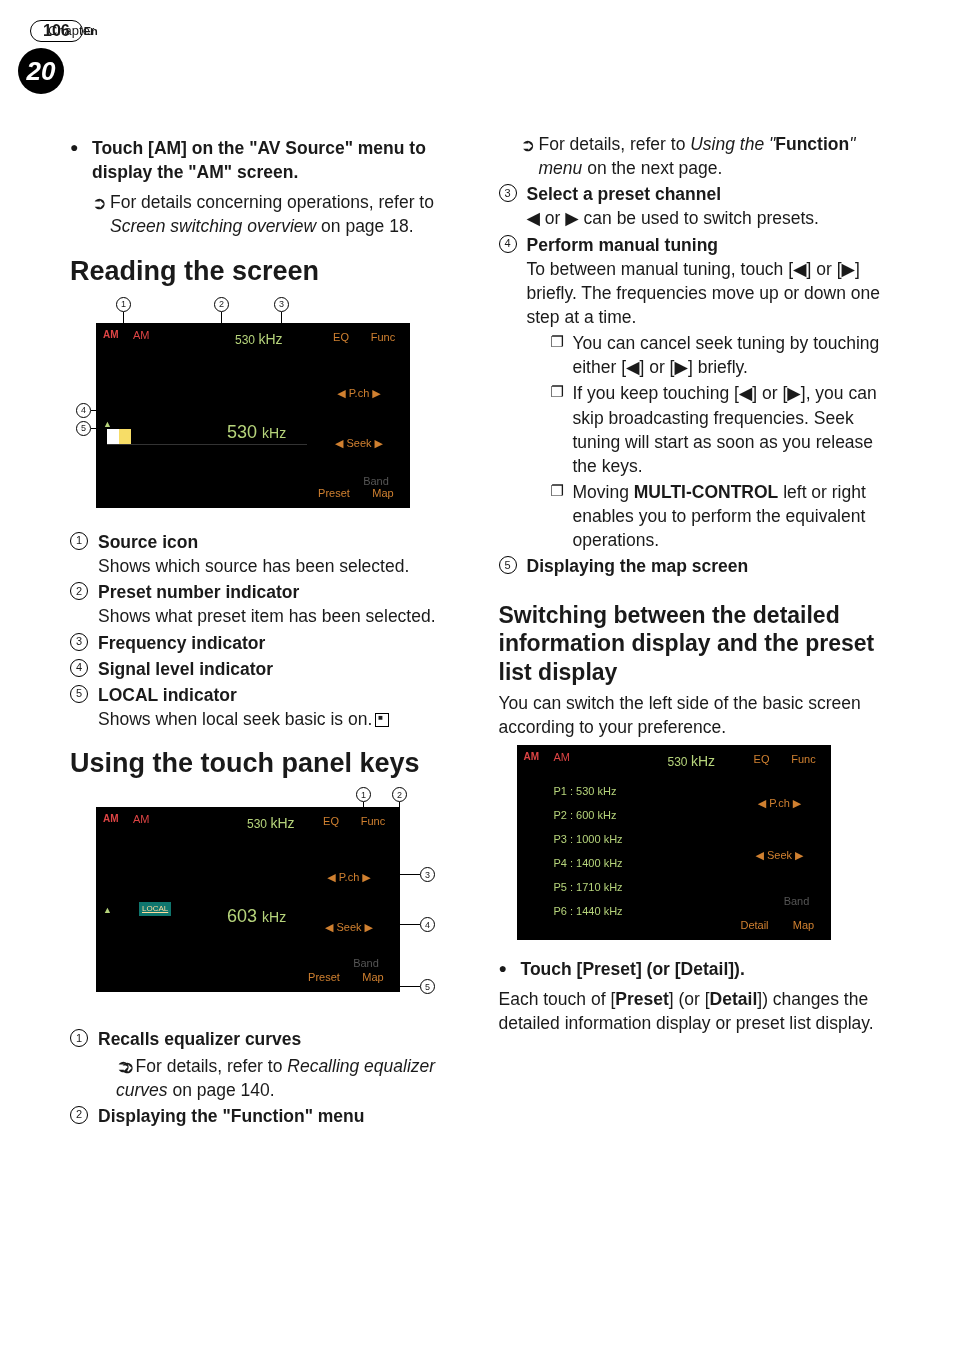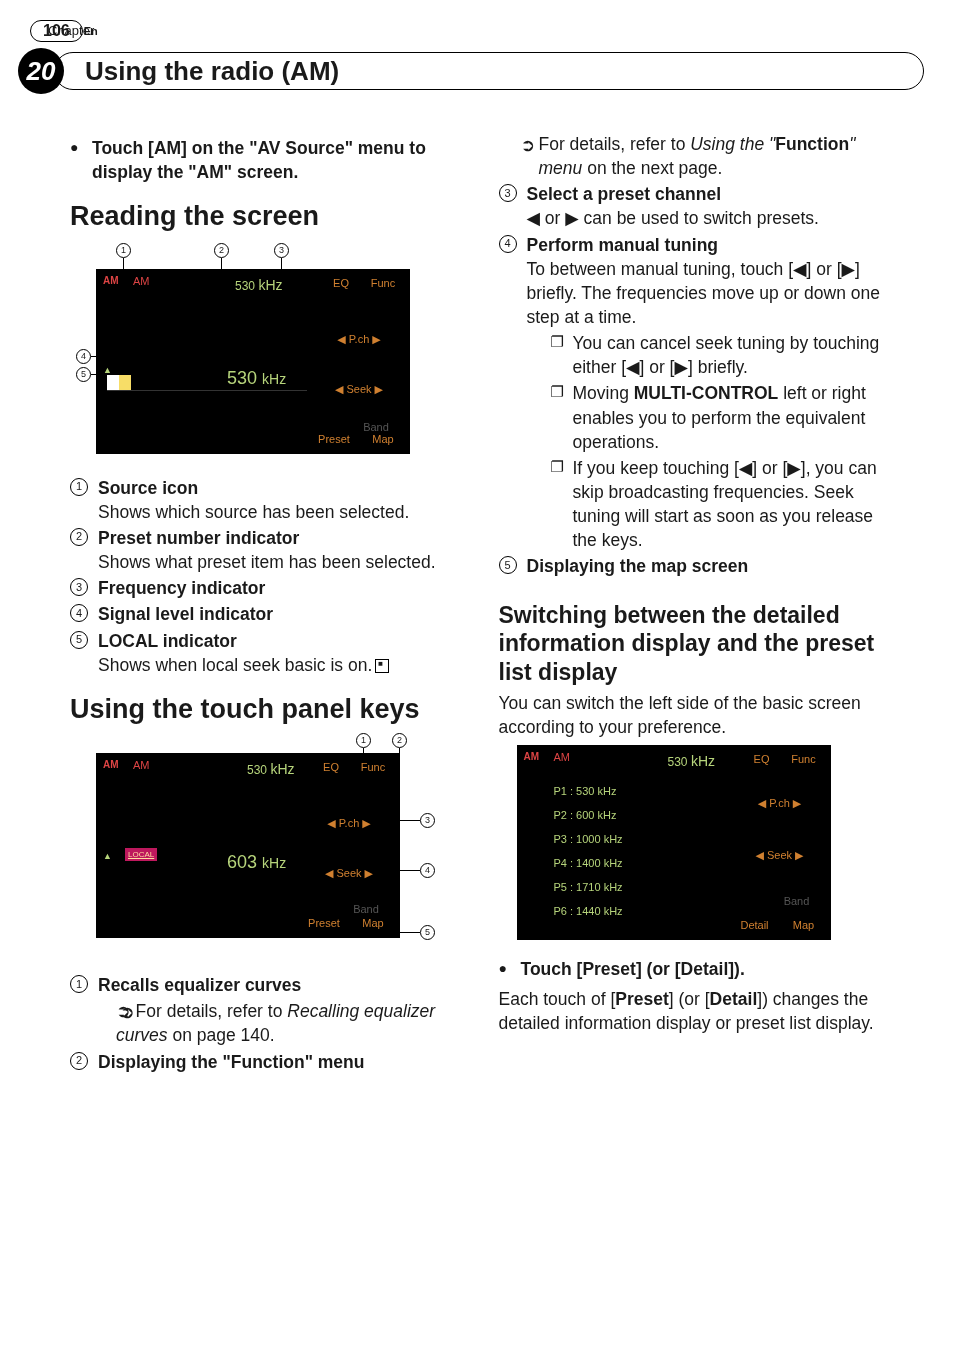--- a/index.html
+++ b/index.html
@@ -230,21 +230,21 @@
   .shot2 .func{ right:8px; top:6px; width:36px;}
   .shot2 .pch{ right:8px; top:62px; width:84px;}
   .shot2 .sig{ left:6px; top:96px; }
   .shot2 .bigfreq{ left:130px; top:96px; }
   .shot2 .bigfreq2{ left:130px; top:96px; }
   .shot2 .seek{ right:8px; top:112px; width:84px;}
   .shot2 .band{ right:8px; top:148px; width:50px;}
   .shot2 .preset{ right:54px; bottom:6px; width:42px;}
   .shot2 .map{ right:8px; bottom:6px; width:36px;}
   .shot2 .local-chip{
-    position:absolute; left:28px; top:94px; color:#ffdca0; font-size:8px; background:#be185d; padding:1px 3px;text-decoration:underline;
+    position:absolute; left:42px; top:94px; color:#ffdca0; font-size:8px; background:#0f766e; padding:1px 3px;text-decoration:underline;
   }
 
   
   .shot3-wrap{ position:relative; width:330px; height:200px; margin:6px auto 12px 18px;}
   .shot3{ left:0; top:0; width:314px; height:195px; }
   .shot3 .freq-top{ left:150px; top:6px; }
   .shot3 .eq{ right:50px; top:6px; width:36px;}
   .shot3 .func{ right:8px; top:6px; width:36px;}
   .shot3 .pch{ right:8px; top:50px; width:84px;}
   .shot3 .seek{ right:8px; top:102px; width:84px;}
@@ -263,29 +263,30 @@
     font-weight:bold; font-size:16px;
   }
   .lang{ font-size:11px; font-weight:bold; }
 </style>
 </head>
 <body>
 
 <div class="page">
   <div class="chapter-label">Chapter</div>
   <div class="chapter-badge">20</div>
-  <div class="title-pill">
-    <h1>Using the radio (AM)</h1>
-  </div>
 
   <div class="columns">
 
     <div class="col">
 
       <p class="bullet-step">Touch [AM] on the "AV Source" menu to display the "AM" screen.</p>
+      <p class="xref-line">
+        <span class="arrow"></span>
+        <span>For details concerning operations, refer to </span><span class="ital">Screen switching overview</span><span> on page 18.</span>
+      </p>
 
       <h2 class="h2">Reading the screen</h2>
 
       <div class="shot1-wrap">
         <div class="callout-num" style="left:36px;top:2px">1</div>
         <div class="callout-line" style="left:43px;top:17px;width:1px;height:18px"></div>
         <div class="callout-num" style="left:134px;top:2px">2</div>
         <div class="callout-line" style="left:141px;top:17px;width:1px;height:18px"></div>
         <div class="callout-num" style="left:194px;top:2px">3</div>
         <div class="callout-line" style="left:201px;top:17px;width:1px;height:18px"></div>
@@ -393,24 +394,24 @@
         <span class="title">Select a preset channel</span>
         <span class="desc">◀ or ▶ can be used to switch presets.</span>
       </div>
 
       <div class="circ-item">
         <span class="circ">4</span>
         <span class="title">Perform manual tuning</span>
         <span class="desc">To between manual tuning, touch [◀] or [▶] briefly. The frequencies move up or down one step at a time.</span>
         <div class="pointer-list">
           <div class="pointer">You can cancel seek tuning by touching either [◀] or [▶] briefly.</div>
+          <div class="pointer">If you keep touching [◀] or [▶], you can skip broadcasting frequencies. Seek tuning will start as soon as you release the keys.</div>
           <div class="pointer">
             <span>Moving </span><span class="bold">MULTI-CONTROL</span><span> left or right enables you to perform the equivalent operations.</span>
           </div>
-          <div class="pointer">If you keep touching [◀] or [▶], you can skip broadcasting frequencies. Seek tuning will start as soon as you release the keys.</div>
         </div>
       </div>
 
       <div class="circ-item">
         <span class="circ">5</span>
         <span class="title">Displaying the map screen</span>
       </div>
 
       <h3 class="h3">Switching between the detailed information display and the preset list display</h3>
       <p style="margin:2px 0 6px 0">You can switch the left side of the basic screen according to your preference.</p>

